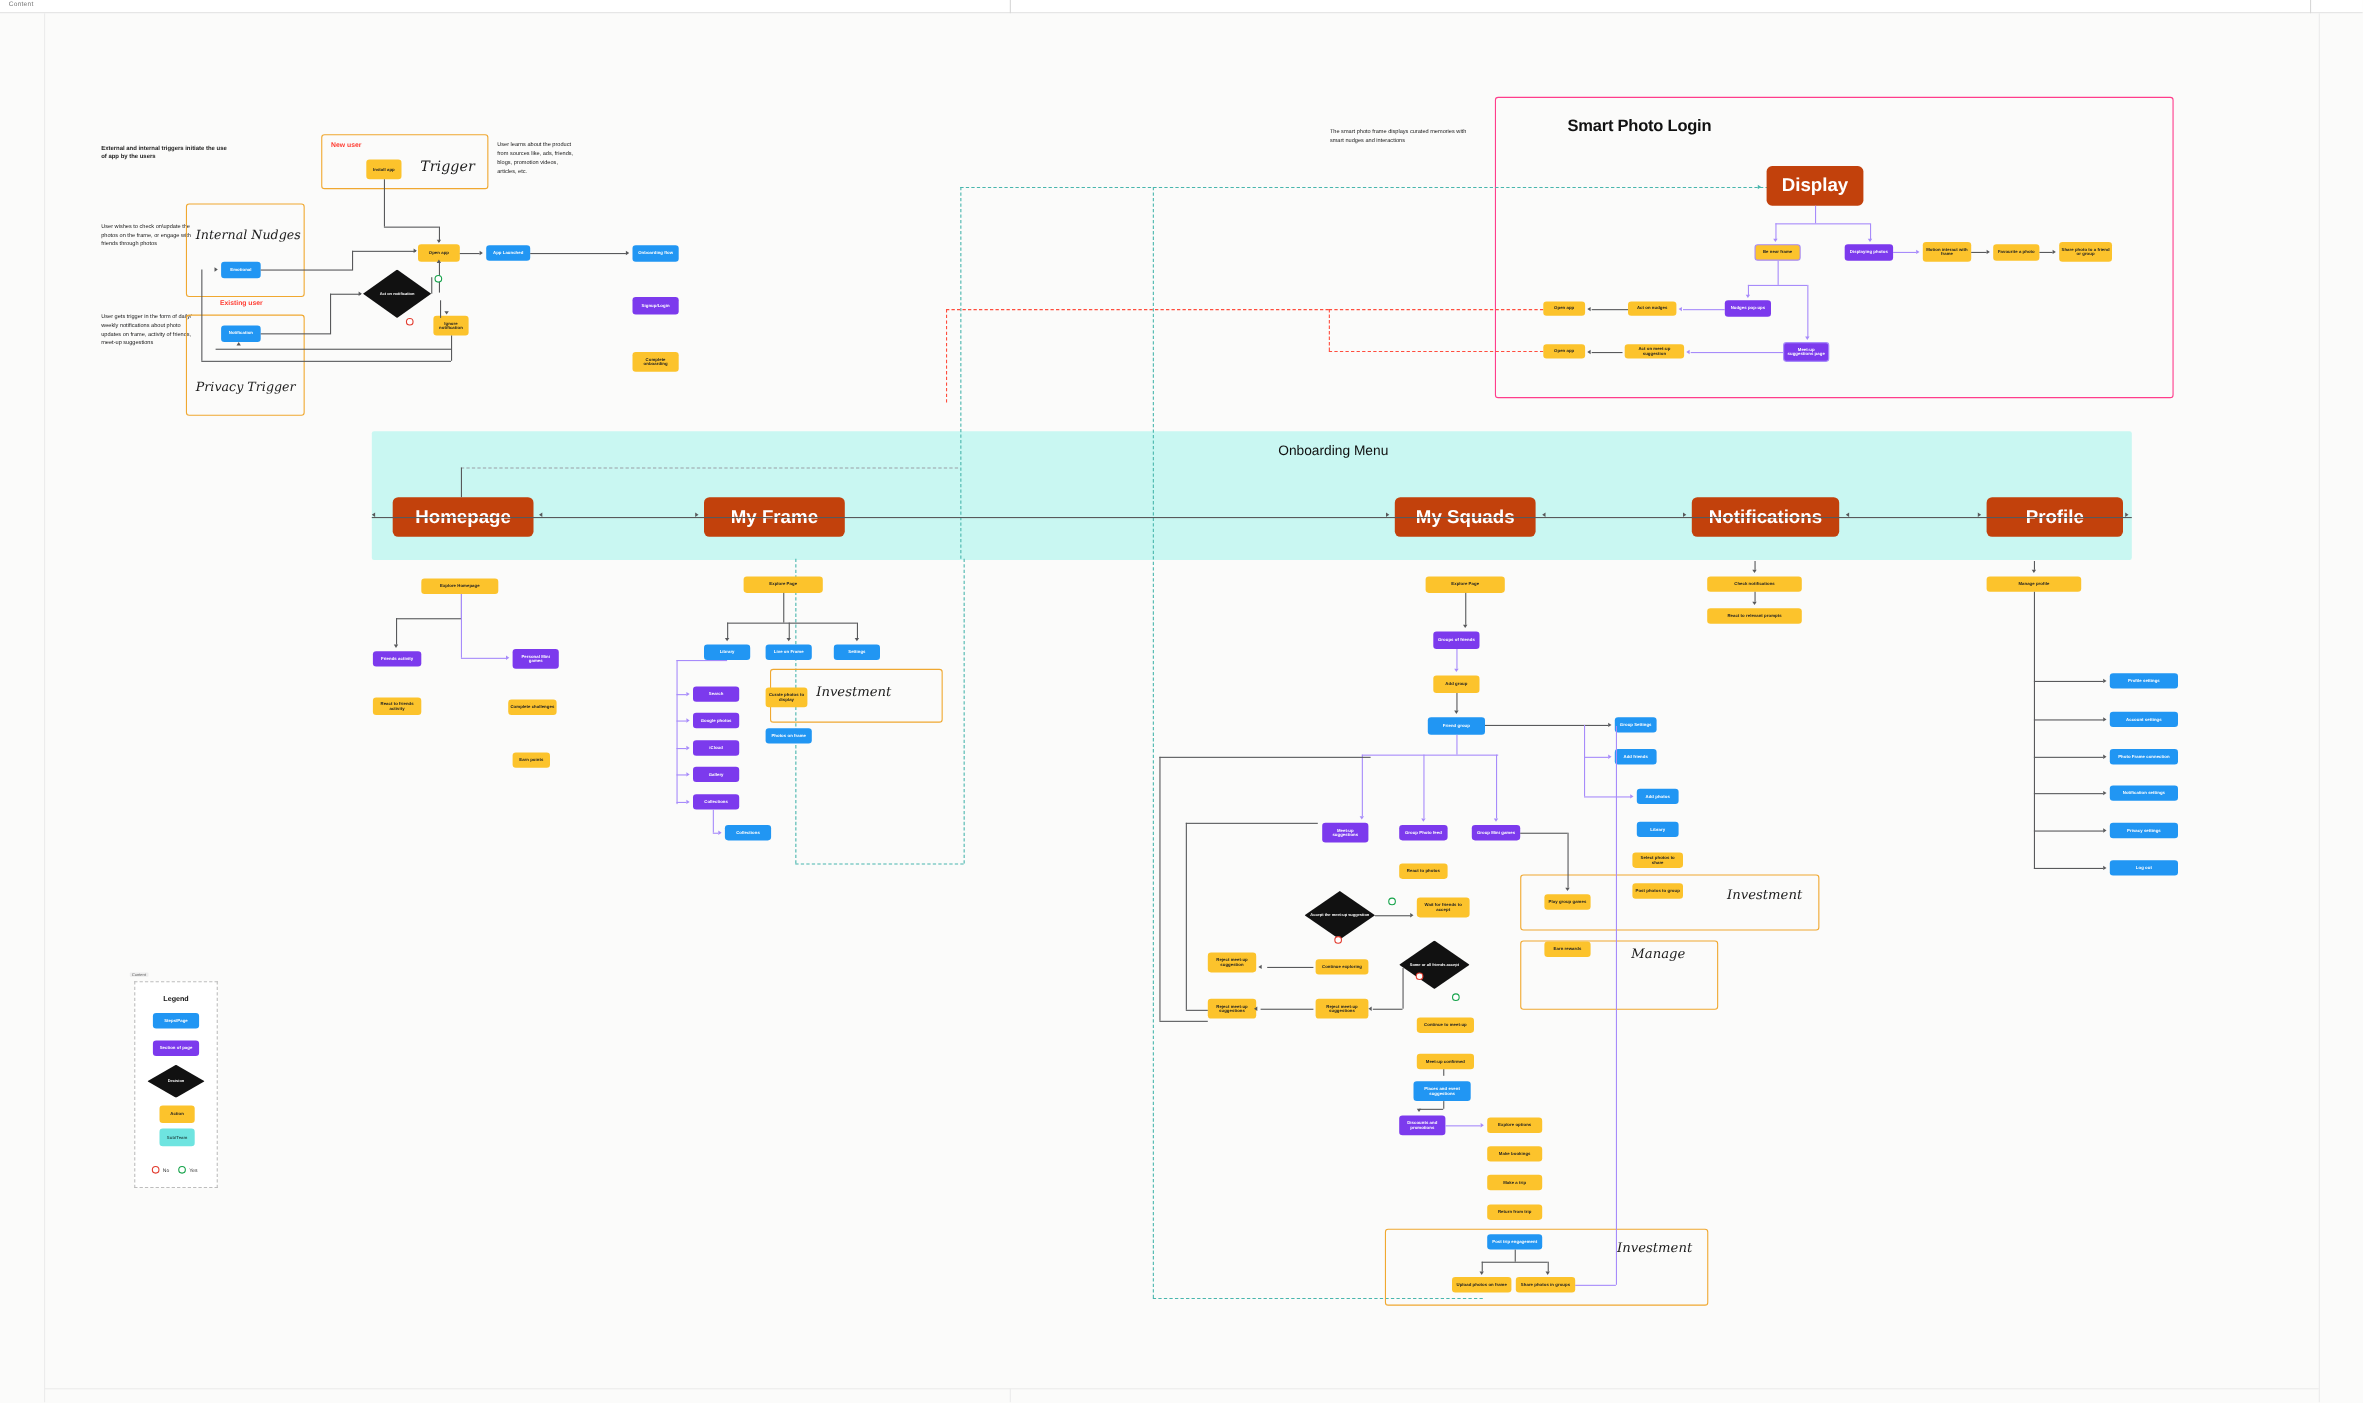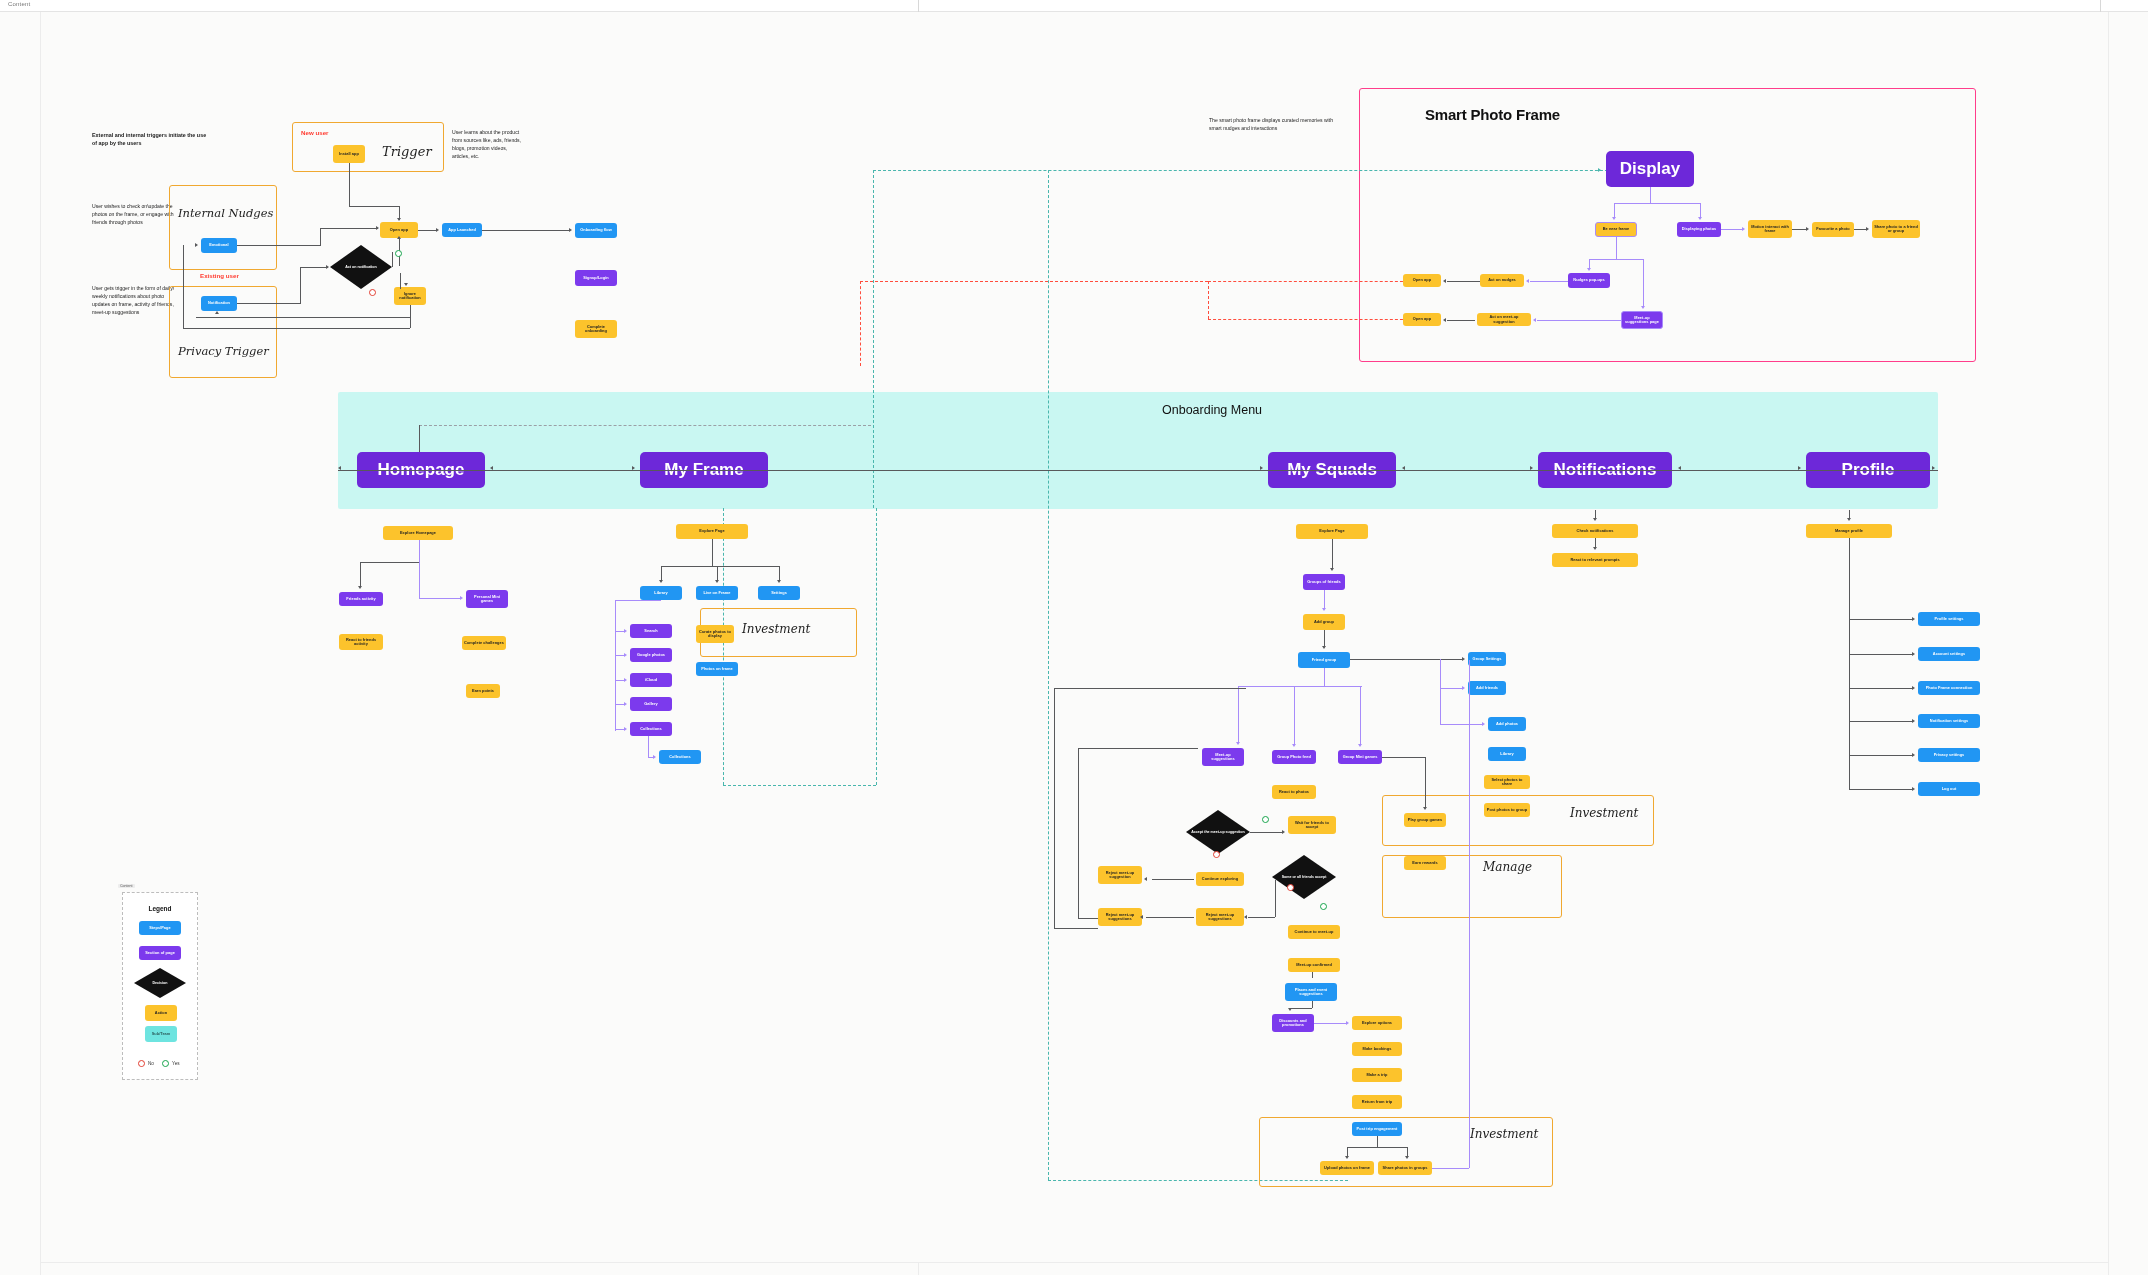--- a/index.html
+++ b/index.html
@@ -26,21 +26,21 @@
   .n-blue   { background:#2196f3; color:#fff; }
   .n-purple { background:#7c3aed; color:#fff; }
   .n-yellow { background:#fcc32c; color:#222; }
   .n-cyan   { background:#6ee4e0; color:#2b5b5a; }
   .n-yellow-ol{ background:#fcc32c; color:#222; border:1px solid #a78bfa; }
   .n-purple-ol{ background:#7c3aed; color:#fff; border:1px solid #a78bfa; }
 
   
   .bignode{
     position:absolute;display:flex;align-items:center;justify-content:center;
-    background:#6d28d9;color:#fff;border-radius:5px;font-weight:700;
+    background:#c2410c;color:#fff;border-radius:5px;font-weight:700;
   }
   .diamond{
     position:absolute;background:#111;color:#fff;
     display:flex;align-items:center;justify-content:center;text-align:center;
     font-size:3.6px;font-weight:700;line-height:1.15;
     clip-path:polygon(50% 0,100% 50%,50% 100%,0 50%);
   }
   
   .group{position:absolute;border:1px solid #f0a830;border-radius:3px;background:transparent;}
   .group.pink{border-color:#ff3d8b;}
@@ -106,21 +106,21 @@
 <div class="label-red" style="left:301px;top:129px;">New user</div>
 <div class="hand" style="left:382px;top:144px;font-size:13px;">Trigger</div>
 
 <div class="group" style="left:169px;top:185px;width:108px;height:85px;"></div>
 <div class="hand" style="left:178px;top:206px;font-size:11.5px;">Internal Nudges</div>
 <div class="label-red" style="left:200px;top:272px;">Existing user</div>
 <div class="group" style="left:169px;top:286px;width:108px;height:92px;"></div>
 <div class="hand" style="left:178px;top:344px;font-size:11.5px;">Privacy Trigger</div>
 
 <div class="group pink" style="left:1359px;top:88px;width:617px;height:274px;"></div>
-<div class="sectitle" style="left:1425px;top:106px;">Smart Photo Frame</div>
+<div class="sectitle" style="left:1425px;top:106px;">Smart Photo Login</div>
 
 <div class="navband" style="left:338px;top:392px;width:1600px;height:117px;"></div>
 <div class="navtitle" style="left:1162px;top:403px;">Onboarding Menu</div>
 
 <div class="ld-cyanv" style="left:873px;top:170px;height:338px;"></div>
 <div class="ld-cyan" style="left:873px;top:170px;width:750px;"></div>
 <div class="ld-cyanv" style="left:1048px;top:170px;height:1010px;"></div>
 <div class="ld-cyan" style="left:1048px;top:1180px;width:300px;"></div>
 <div class="ld-cyanv" style="left:723px;top:508px;height:277px;"></div>
 <div class="ld-cyan" style="left:723px;top:785px;width:153px;"></div>

